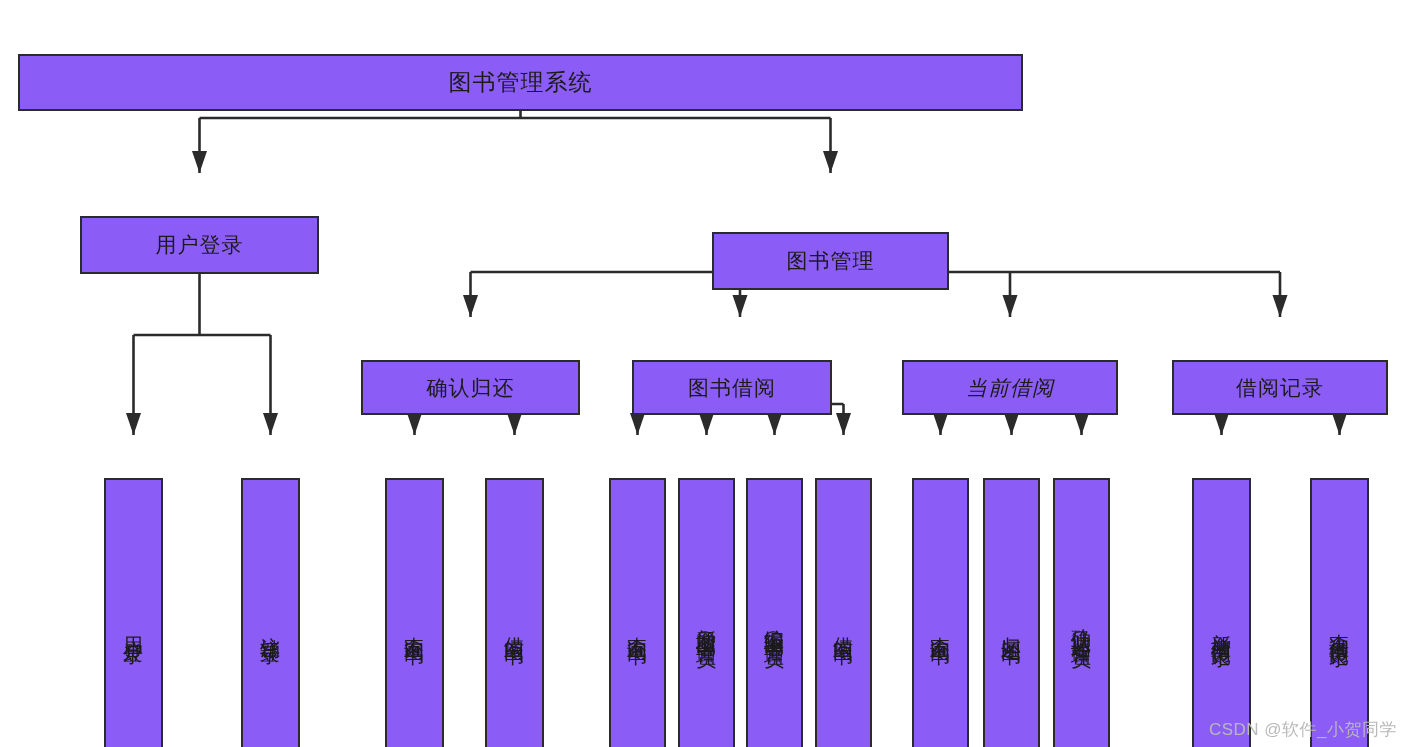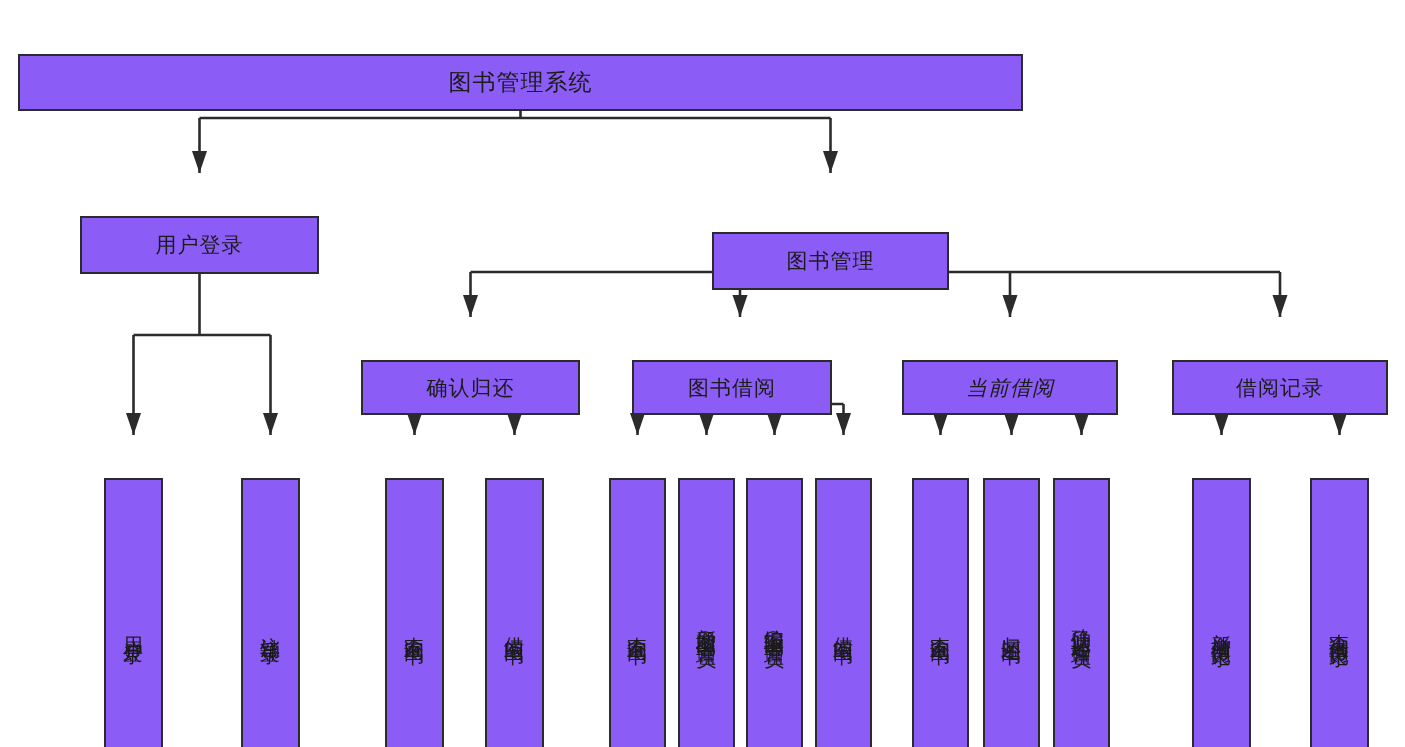--- a/index.html
+++ b/index.html
@@ -190,13 +190,14 @@
       <div class="node-box" style="left: 1053px; top: 436px; width: 57px; height: 297px; border-color: rgb(43, 43, 43);">
         <div class="node-label-v">确认归还（管理员）</div>
       </div>
       <div class="node-box" style="left: 1192px; top: 436px; width: 59px; height: 297px; border-color: rgb(43, 43, 43);">
         <div class="node-label-v">新增借阅记录</div>
       </div>
       <div class="node-box" style="left: 1310px; top: 436px; width: 59px; height: 297px; border-color: rgb(43, 43, 43);">
         <div class="node-label-v">查询借阅记录</div>
       </div>
     </div>
+  <div class="watermark">CSDN @软件_小贺同学</div>
 </div>
 
 </body></html>

